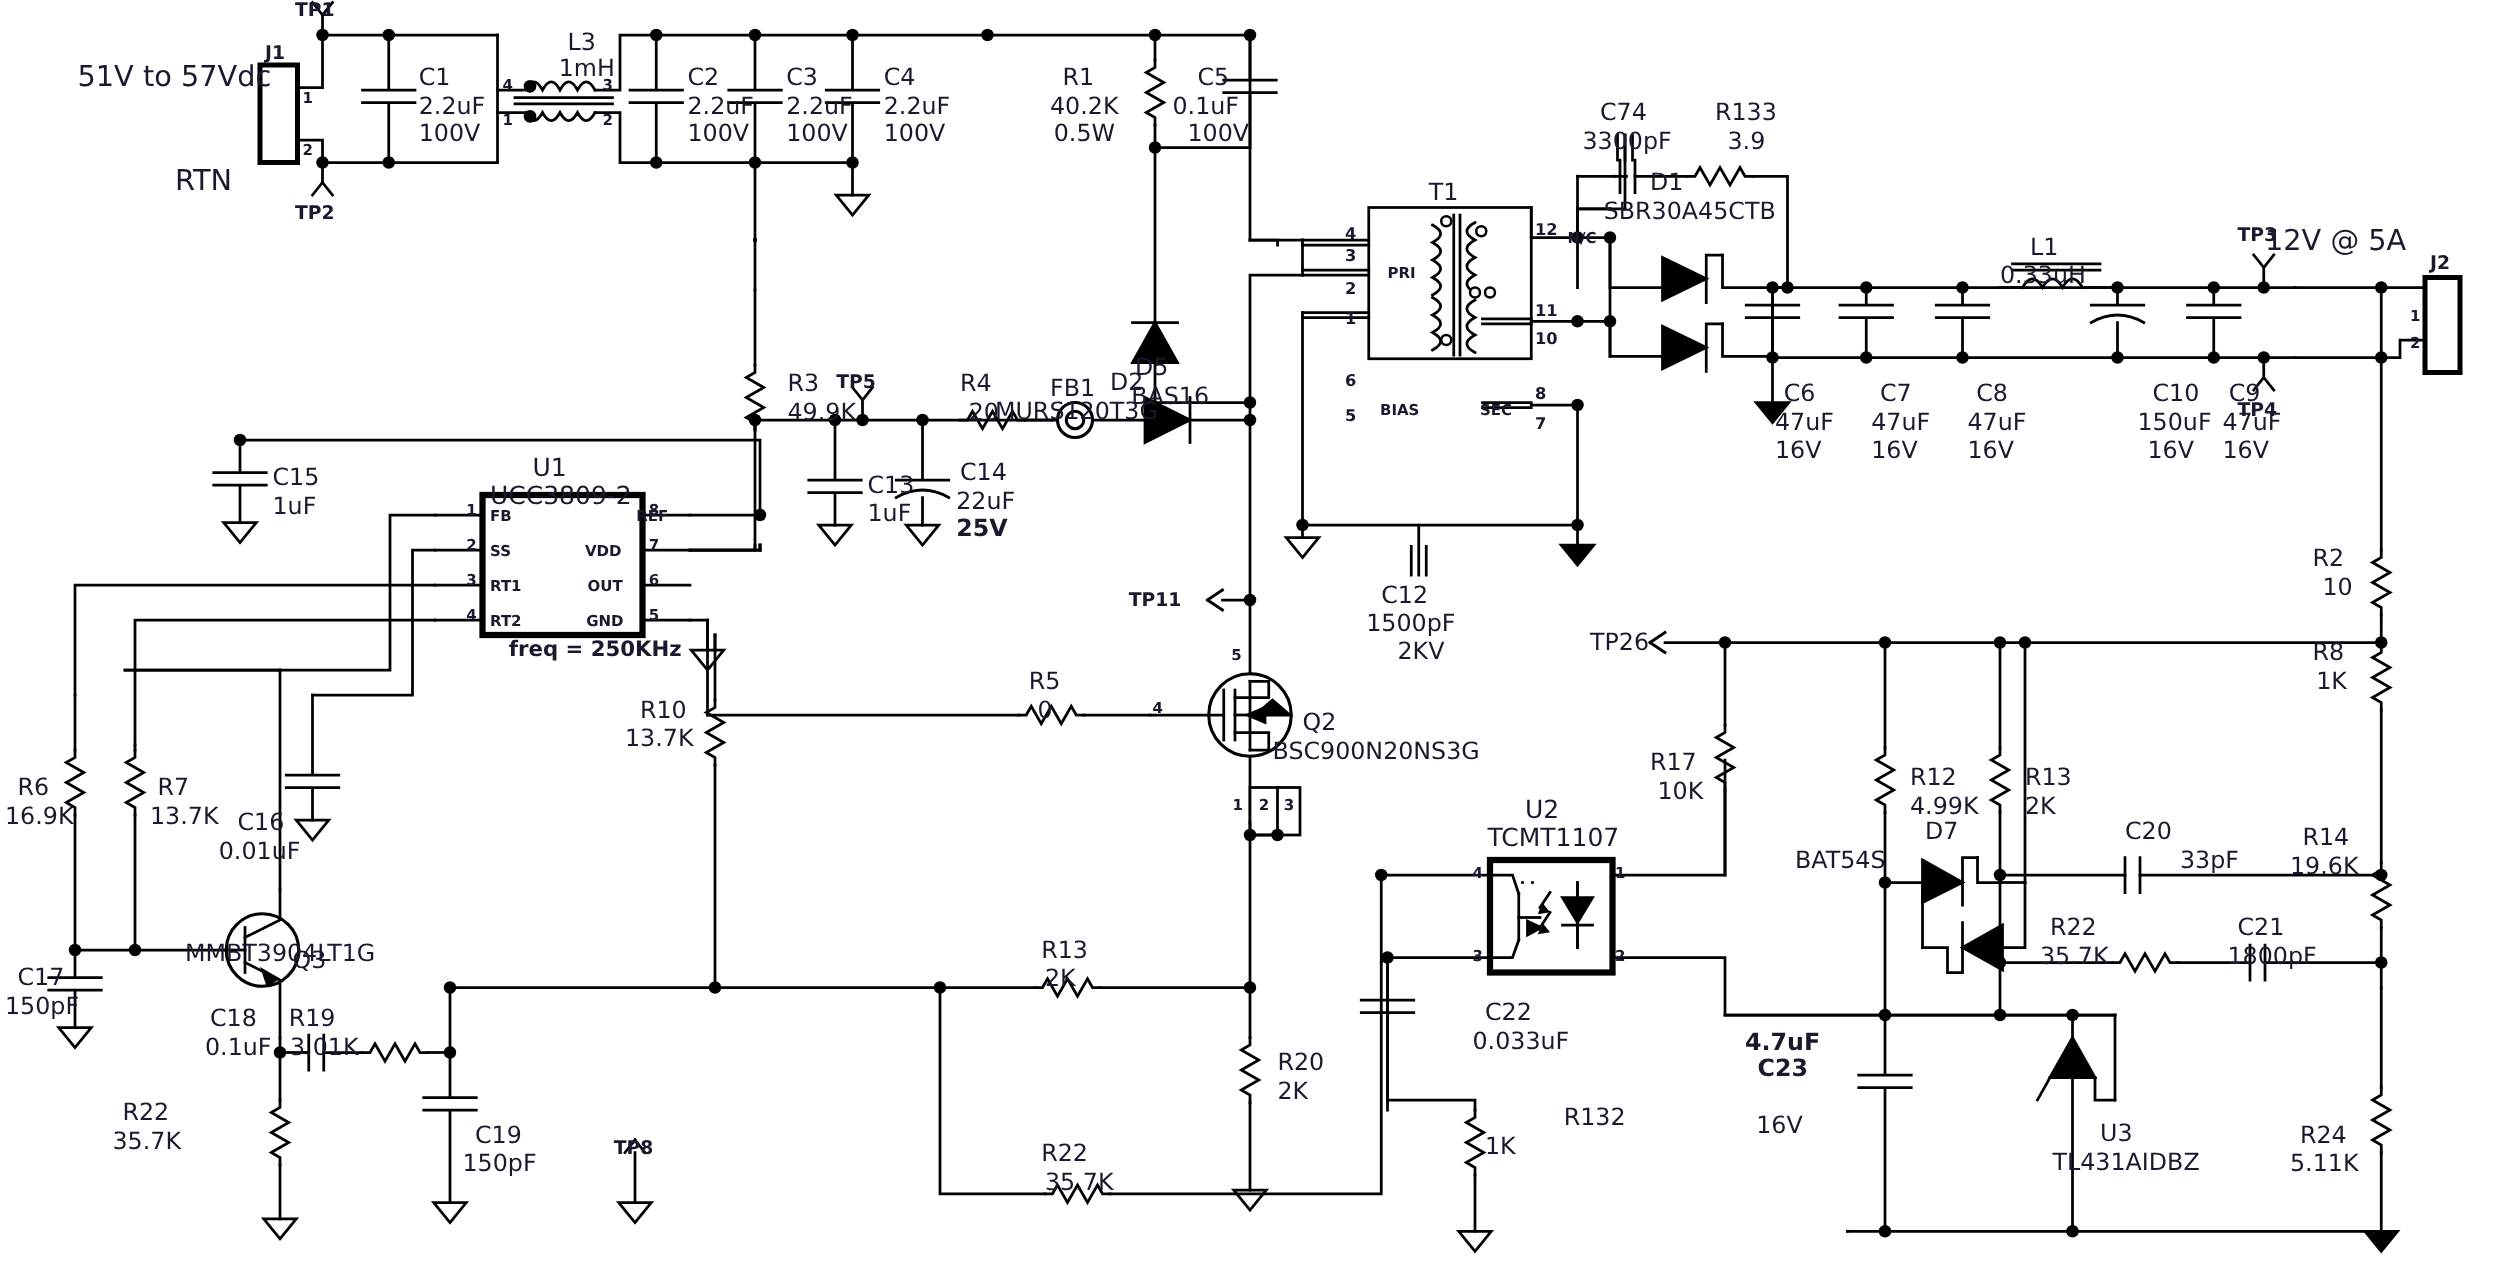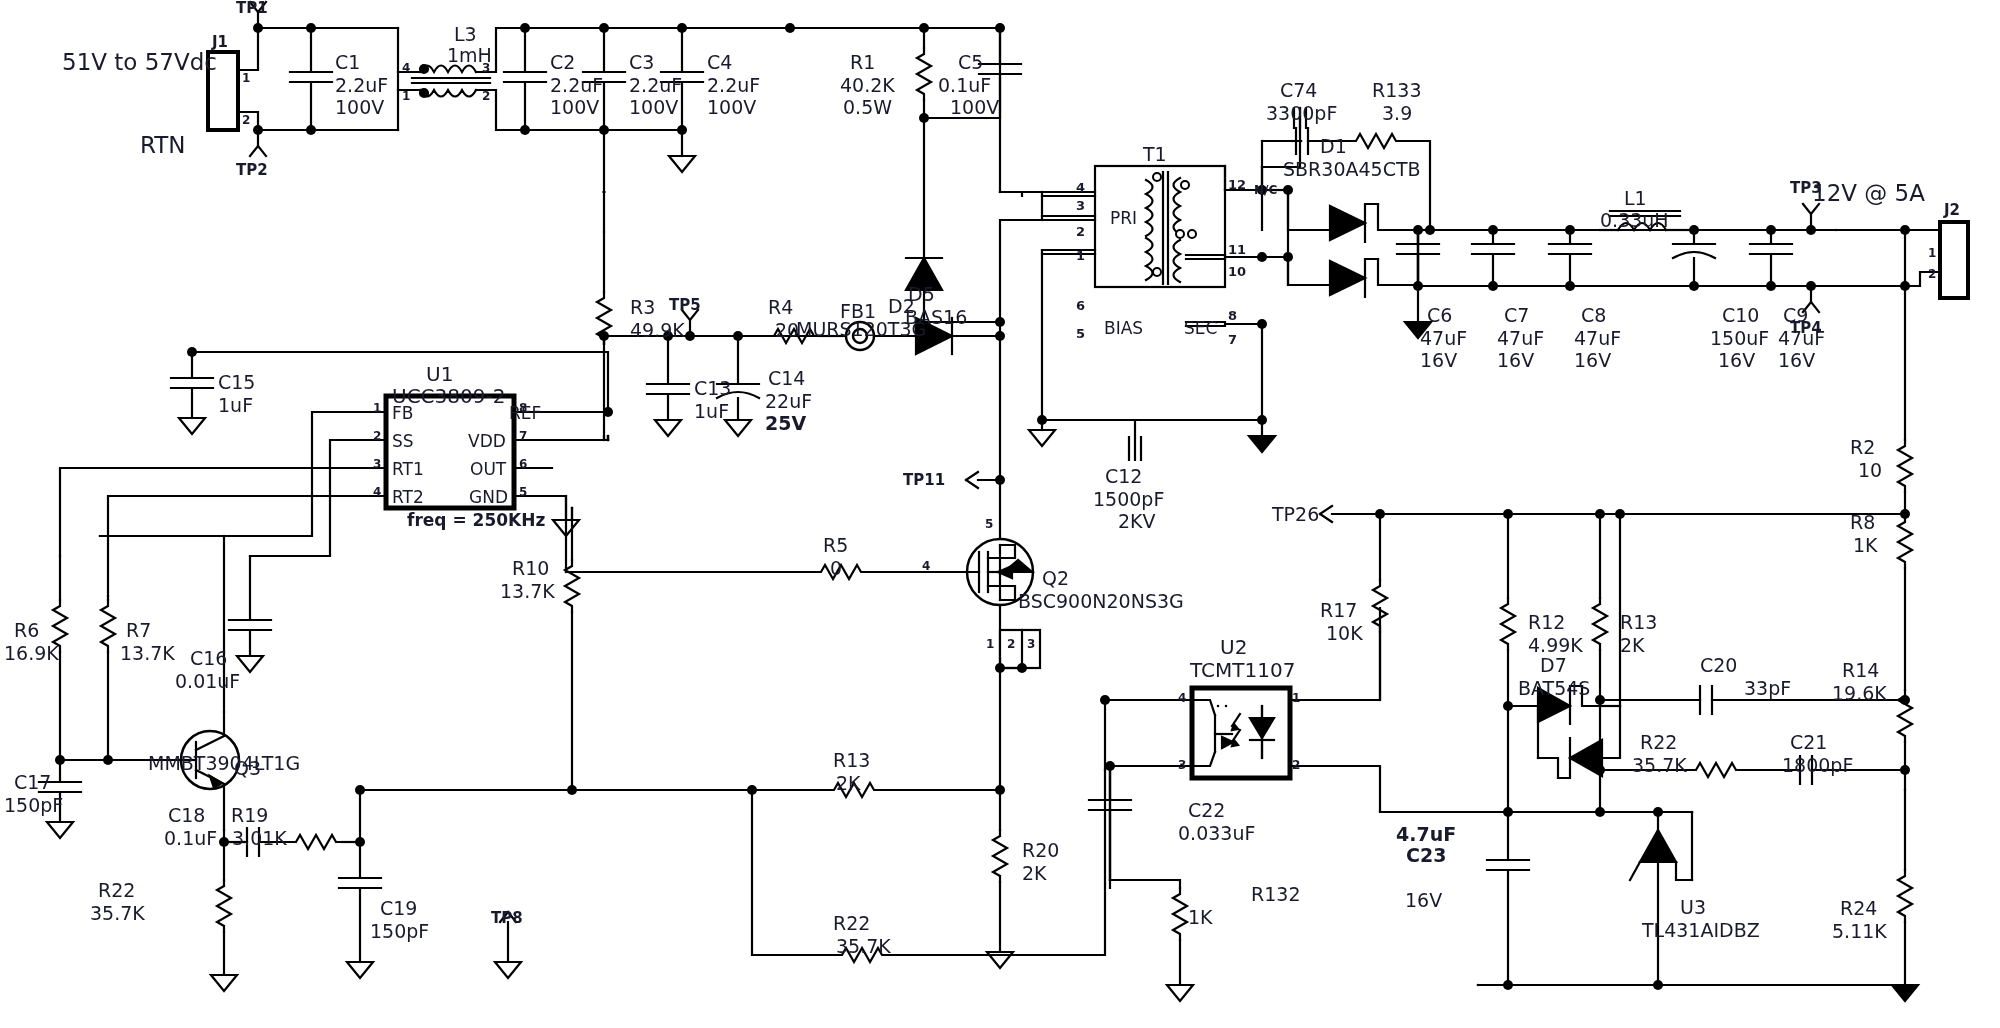--- a/index.html
+++ b/index.html
@@ -6,21 +6,21 @@
   html,body{margin:0;padding:0;background:#ffffff;}
   body{font-family:"DejaVu Sans","Liberation Sans",sans-serif;}
   #sheet{position:relative;width:2000px;height:1028px;background:#fff;overflow:hidden;}
   #sheet svg{position:absolute;left:0;top:0;width:2000px;height:1028px;}
   .lbl{position:absolute;color:#1a1a2e;font-size:19px;line-height:20px;white-space:nowrap;}
   .lbl.big{font-size:23px;}
   .lbl.pin{font-size:13px;font-weight:bold;color:#1a1a2e;}
   .lbl.pinsm{font-size:12px;font-weight:bold;color:#1a1a2e;}
   .lbl.tiny{font-size:15px;font-weight:bold;}
   .lbl.bold{font-weight:bold;}
-  .lbl.ic{font-size:17px;font-weight:normal;}
+  .lbl.ic{font-size:12px;font-weight:bold;}
   .lbl.icname{font-size:20px;}
   .lbl.freq{font-size:17px;font-weight:bold;}
 </style>
 </head>
 <body>
 
 <div id="sheet">
 
 <svg viewBox="0 0 2000 1028" xmlns="http://www.w3.org/2000/svg">
   <defs>
@@ -769,21 +769,21 @@
 <div class="lbl" style="left:1188px;top:907px;">1K</div>
 
 <div class="lbl" style="left:1272px;top:504px;">TP26</div>
 <div class="lbl" style="left:1320px;top:600px;">R17</div>
 <div class="lbl" style="left:1326px;top:623px;">10K</div>
 <div class="lbl" style="left:1528px;top:612px;">R12</div>
 <div class="lbl" style="left:1528px;top:635px;">4.99K</div>
 <div class="lbl" style="left:1620px;top:612px;">R13</div>
 <div class="lbl" style="left:1620px;top:635px;">2K</div>
 <div class="lbl" style="left:1540px;top:655px;">D7</div>
-<div class="lbl" style="left:1518px;top:678px;">BAT54S</div>
+<div class="lbl" style="left:1436px;top:678px;">BAT54S</div>
 
 <div class="lbl" style="left:1700px;top:655px;">C20</div>
 <div class="lbl" style="left:1744px;top:678px;">33pF</div>
 <div class="lbl" style="left:1640px;top:732px;">R22</div>
 <div class="lbl" style="left:1632px;top:755px;">35.7K</div>
 <div class="lbl" style="left:1790px;top:732px;">C21</div>
 <div class="lbl" style="left:1782px;top:755px;">1800pF</div>
 <div class="lbl" style="left:1406px;top:845px;font-weight:bold;">C23</div>
 <div class="lbl" style="left:1396px;top:824px;font-weight:bold;">4.7uF</div>
 <div class="lbl" style="left:1405px;top:890px;">16V</div>

